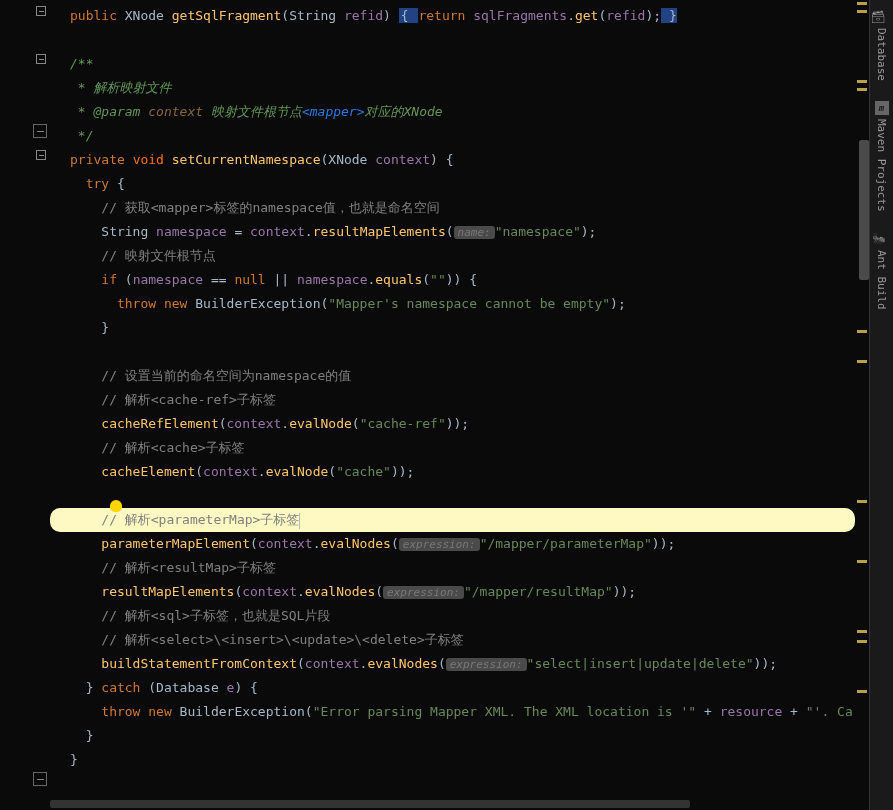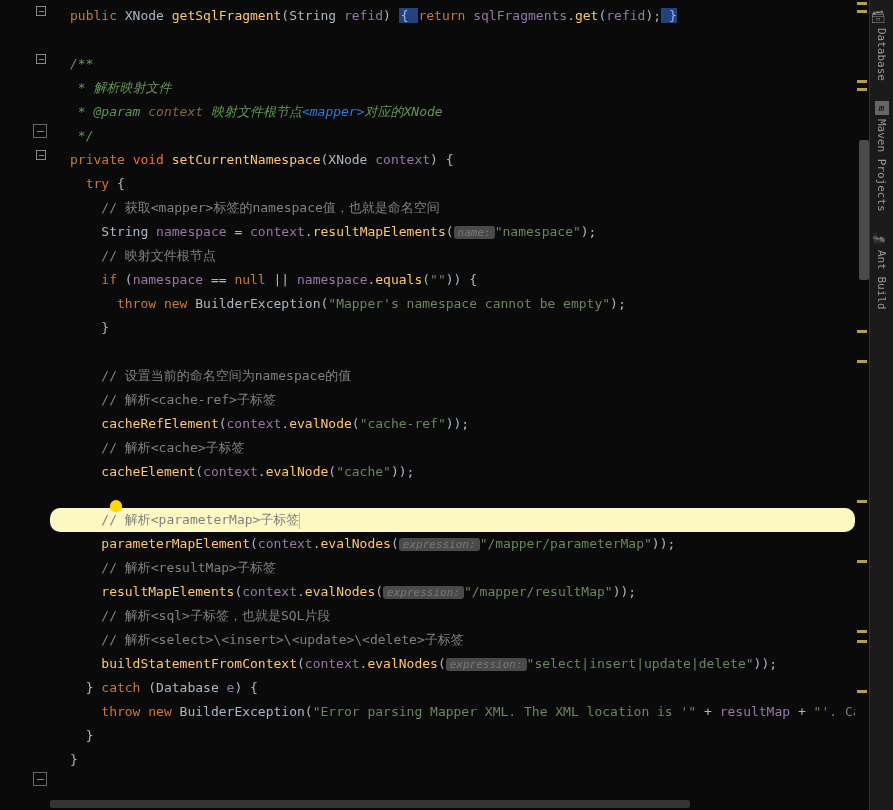--- a/index.html
+++ b/index.html
@@ -255,21 +255,21 @@
     <div class="code-line">    <span class="method-call">cacheElement</span><span class="paren">(</span><span class="var">context</span><span class="op">.</span><span class="method-call">evalNode</span><span class="paren">(</span><span class="string">"cache"</span><span class="paren">));</span></div>
     <div class="code-line"></div>
     <div class="code-line highlighted-line">    <span class="comment">// 解析&lt;parameterMap&gt;子标签</span><span class="cursor"></span></div>
     <div class="code-line">    <span class="method-call">parameterMapElement</span><span class="paren">(</span><span class="var">context</span><span class="op">.</span><span class="method-call">evalNodes</span><span class="paren">(</span><span class="param-hint">expression:</span><span class="string">"/mapper/parameterMap"</span><span class="paren">));</span></div>
     <div class="code-line">    <span class="comment">// 解析&lt;resultMap&gt;子标签</span></div>
     <div class="code-line">    <span class="method-call">resultMapElements</span><span class="paren">(</span><span class="var">context</span><span class="op">.</span><span class="method-call">evalNodes</span><span class="paren">(</span><span class="param-hint">expression:</span><span class="string">"/mapper/resultMap"</span><span class="paren">));</span></div>
     <div class="code-line">    <span class="comment">// 解析&lt;sql&gt;子标签，也就是SQL片段</span></div>
     <div class="code-line">    <span class="comment">// 解析&lt;select&gt;\&lt;insert&gt;\&lt;update&gt;\&lt;delete&gt;子标签</span></div>
     <div class="code-line">    <span class="method-call">buildStatementFromContext</span><span class="paren">(</span><span class="var">context</span><span class="op">.</span><span class="method-call">evalNodes</span><span class="paren">(</span><span class="param-hint">expression:</span><span class="string">"select|insert|update|delete"</span><span class="paren">));</span></div>
     <div class="code-line">  <span class="paren">}</span> <span class="kw-catch">catch</span> <span class="paren">(</span><span class="type">Database</span> <span class="var">e</span><span class="paren">) {</span></div>
-    <div class="code-line">    <span class="kw-throw">throw</span> <span class="kw-new">new</span> <span class="type">BuilderException</span><span class="paren">(</span><span class="string">"Error parsing Mapper XML. The XML location is '"</span><span class="op"> + </span><span class="var">resultMap</span><span class="op"> + </span><span class="string">"'. Ca</span></div>
+    <div class="code-line">    <span class="kw-throw">throw</span> <span class="kw-new">new</span> <span class="type">BuilderException</span><span class="paren">(</span><span class="string">"Error parsing Mapper XML. The XML location is '"</span><span class="op"> + </span><span class="var">resource</span><span class="op"> + </span><span class="string">"'. Ca</span></div>
     <div class="code-line">  <span class="paren">}</span></div>
     <div class="code-line"><span class="paren">}</span></div>
   </div>
 
   <div class="marker-strip">
     <div class="marker marker-warn" style="top:2px;"></div>
     <div class="marker marker-warn" style="top:10px;"></div>
     <div class="marker marker-warn" style="top:80px;"></div>
     <div class="marker marker-warn" style="top:88px;"></div>
     <div class="scrollbar-thumb"></div>

